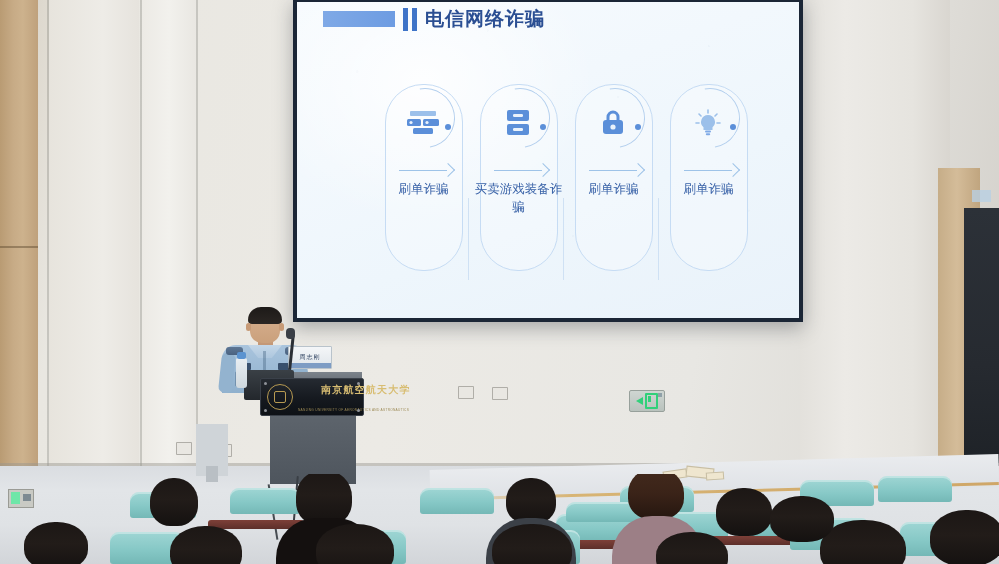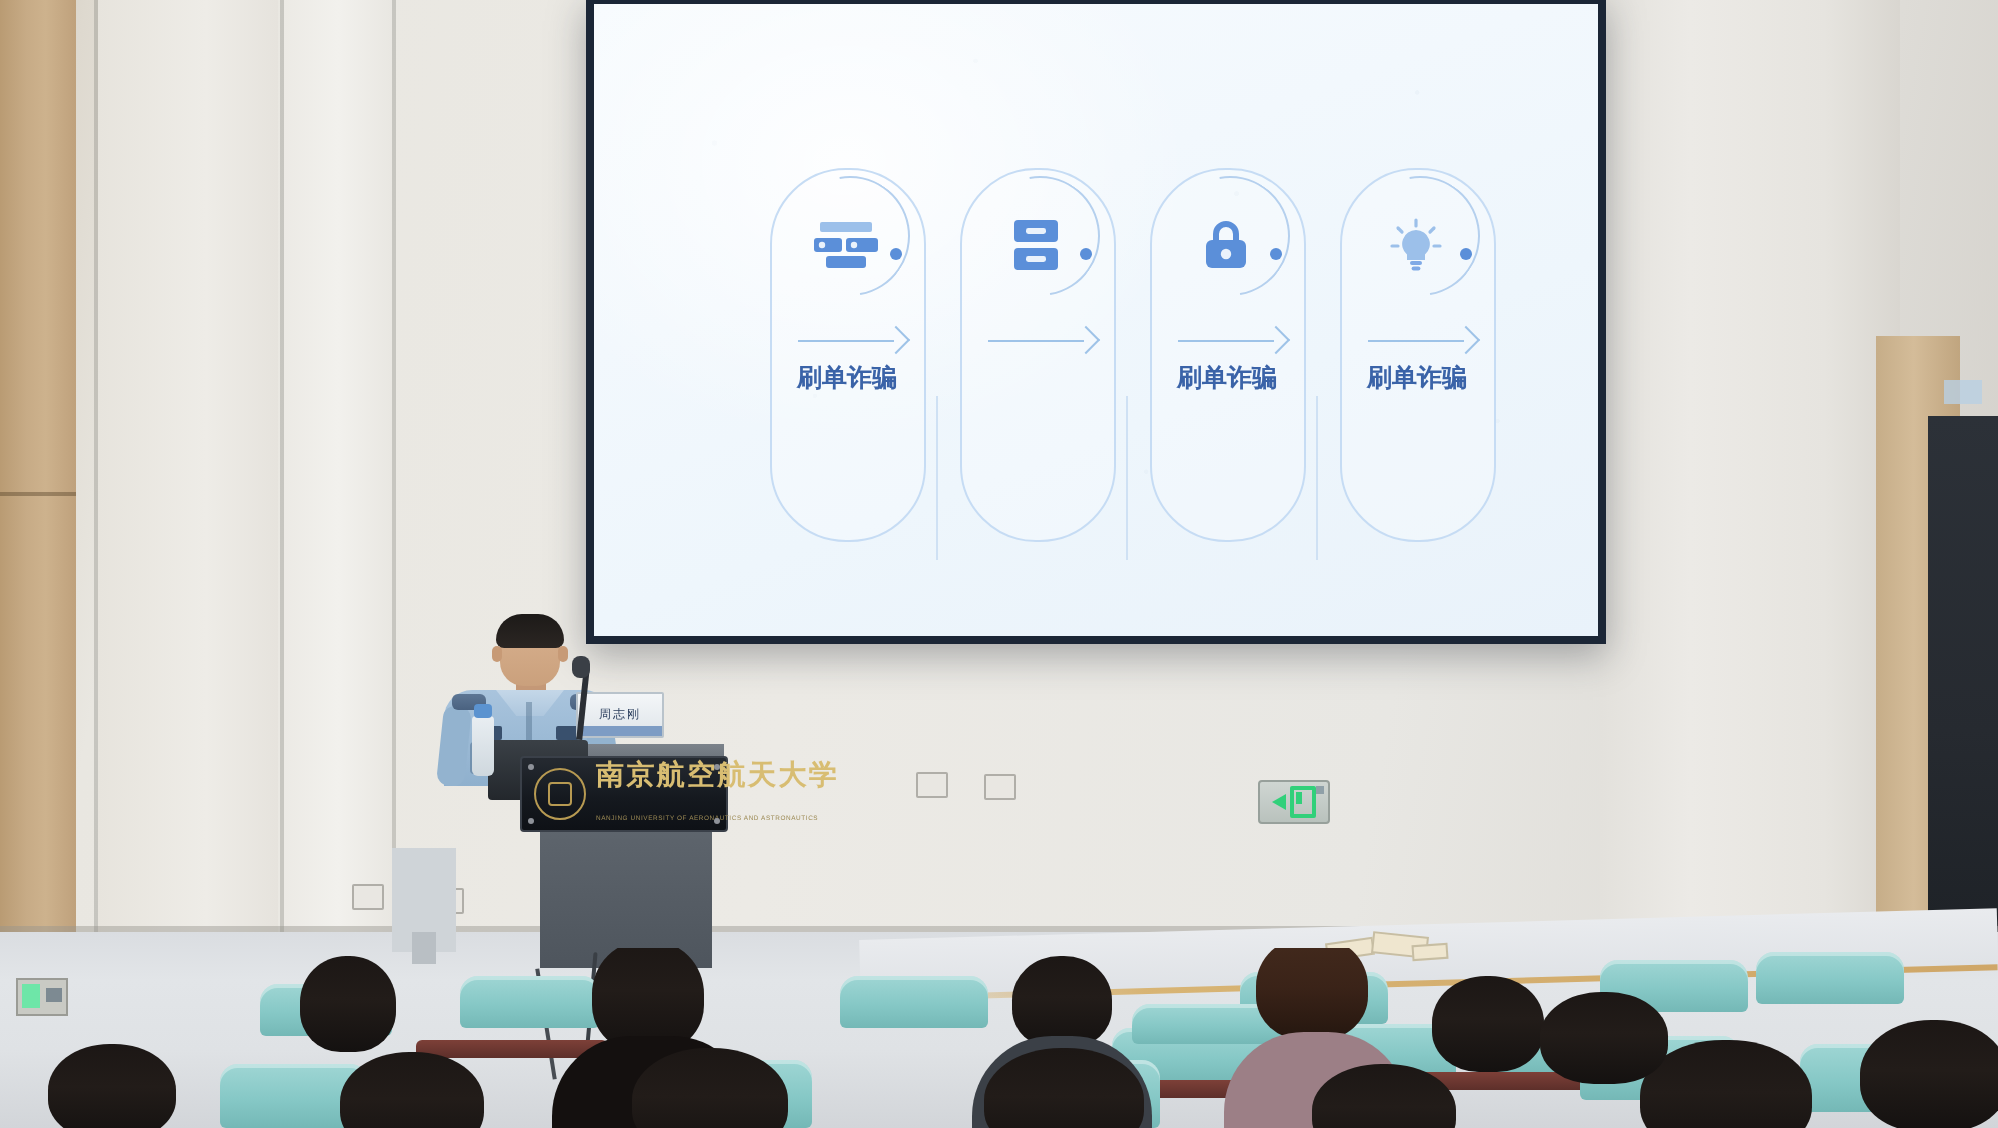--- a/index.html
+++ b/index.html
@@ -87,21 +87,21 @@
   
   .slide-title-row{position:absolute;left:26px;top:4px;display:flex;align-items:center;gap:8px;}
   .title-band{width:72px;height:16px;background:linear-gradient(90deg,#7fa9e6,#6d9ce2);}
   .title-bars{display:flex;gap:4px;}
   .title-bars span{display:block;width:5px;height:23px;background:#3f74c8;}
   .slide-title{font-size:19px;font-weight:bold;color:#2b4f93;letter-spacing:1px;
     font-family:"Liberation Sans","DejaVu Sans",sans-serif;white-space:nowrap;}
 
   
   .flow{position:absolute;left:80px;top:78px;display:flex;gap:2px;}
-  .flow-card{position:relative;width:93px;height:200px;font-weight:bold;}
+  .flow-card{position:relative;width:93px;height:200px;}
   .card-pill{position:absolute;left:8px;top:4px;width:76px;height:185px;
     border:1.3px solid #c6dcf4;border-radius:38px;background:rgba(255,255,255,.25);}
   .arc{position:absolute;left:18px;top:8px;width:58px;height:58px;
     border:1.3px solid #b5d0ee;border-radius:50%;border-bottom-color:transparent;border-left-color:transparent;
     transform:rotate(35deg);}
   .arc-dot{position:absolute;left:68px;top:44px;width:6px;height:6px;border-radius:50%;background:#5b8fd9;}
   .icon-wrap{position:absolute;left:26px;top:26px;width:40px;height:34px;
     display:flex;align-items:center;justify-content:center;}
   .arrow{position:absolute;left:22px;top:84px;width:58px;height:12px;}
   .arrow .ln{position:absolute;left:0;top:6px;width:48px;height:1.3px;background:#9ec3e8;}
@@ -121,21 +121,21 @@
   .podium-body{position:absolute;left:24px;top:12px;width:86px;height:106px;
     background:linear-gradient(180deg,#6e757d,#5c636b 40%,#4e555d);}
   .podium-top{position:absolute;left:18px;top:6px;width:98px;height:12px;
     background:linear-gradient(180deg,#7c838b,#646b73);}
   .podium-plaque{position:absolute;left:14px;top:12px;width:104px;height:38px;
     background:linear-gradient(180deg,#252a31,#15191f 55%,#0e1116);
     border:1px solid #3a4049;border-radius:2px;display:flex;align-items:center;gap:5px;padding:0 6px;box-sizing:border-box;}
   .plaque-seal{width:24px;height:24px;border-radius:50%;border:1.3px solid #b79a52;flex:0 0 auto;position:relative;}
   .plaque-seal:after{content:"";position:absolute;left:6px;top:6px;width:10px;height:10px;border:1px solid #b79a52;border-radius:2px;}
   .plaque-text{flex:1;}
-  .plaque-cn{font-size:14px;color:#d8bd72;letter-spacing:1.2px;font-family:"Liberation Serif","DejaVu Serif",serif;font-weight:bold;line-height:1.1;white-space:nowrap;}
+  .plaque-cn{font-size:10px;color:#d8bd72;letter-spacing:1.2px;font-family:"Liberation Serif","DejaVu Serif",serif;font-weight:bold;line-height:1.1;white-space:nowrap;margin-left:23px;}
   .plaque-en{font-size:3.2px;color:#9c8murky;color:#9c8a55;letter-spacing:.3px;white-space:nowrap;margin-top:2px;}
   .plaque-screw{position:absolute;width:3px;height:3px;border-radius:50%;background:#8e9299;}
   .mic{position:absolute;left:44px;top:-32px;width:3px;height:36px;background:#2b2f35;transform:rotate(6deg);}
   .mic-head{position:absolute;left:40px;top:-38px;width:9px;height:11px;border-radius:4px;background:#3a3f46;}
   .laptop{position:absolute;left:-2px;top:4px;width:50px;height:30px;
     background:linear-gradient(180deg,#3a4046,#23272c);border-radius:2px;}
   .cable{position:absolute;left:48px;top:110px;width:2px;height:64px;background:#3a3f45;
     transform:rotate(5deg);border-radius:2px;}
   .cable2{position:absolute;left:26px;top:118px;width:2px;height:56px;background:#474c52;transform:rotate(-9deg);}
   .bottle{position:absolute;left:-10px;top:-8px;width:11px;height:30px;
@@ -233,20 +233,28 @@
     <span class="exit-arrow"></span>
     <span class="exit-man"></span>
     <span class="exit-led"></span>
   </div>
 
   <div class="screen-frame">
     <div class="screen">
       <div class="screen-noise"></div>
       <div class="screen-glow"></div>
 
+      <div class="slide-title-row">
+        <span class="title-band"></span>
+        <span class="title-bars">
+            <span></span>
+            <span></span>
+          </span>
+        <span class="slide-title">电信网络诈骗</span>
+      </div>
 
       <div class="flow">
 
         <div class="flow-card">
           <span class="card-pill"></span>
           <span class="arc"></span>
           <span class="arc-dot"></span>
           <span class="icon-wrap">
             <svg class="ic" width="34" height="26" viewBox="0 0 34 26">
               <rect class="ic-soft" x="4" y="1" width="26" height="5" rx="1"></rect>
@@ -274,20 +282,21 @@
               <rect class="ic-rect" x="2" y="1" width="22" height="11" rx="2"></rect>
               <rect class="ic-rect" x="2" y="15" width="22" height="11" rx="2"></rect>
               <rect x="8" y="5" width="10" height="3" rx="1.2" fill="#eaf2fb"></rect>
               <rect x="8" y="19" width="10" height="3" rx="1.2" fill="#eaf2fb"></rect>
             </svg>
           </span>
           <span class="arrow">
               <i class="ln"></i>
               <i class="hd"></i>
             </span>
+          <span class="card-label">买卖游戏装备诈骗</span>
           <span class="divider"></span>
         </div>
 
         <div class="flow-card">
           <span class="card-pill"></span>
           <span class="arc"></span>
           <span class="arc-dot"></span>
           <span class="icon-wrap">
             <svg class="ic" width="28" height="28" viewBox="0 0 28 28">
               <path d="M9 12 V8 a5 5 0 0 1 10 0 v4" fill="none" stroke="#5b8fd9" stroke-width="3" stroke-linecap="round"></path>

